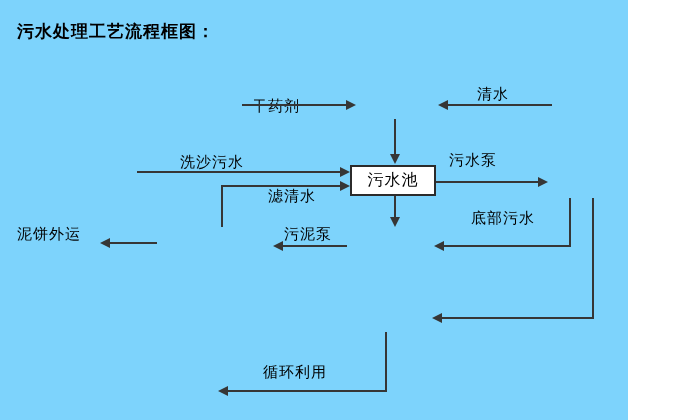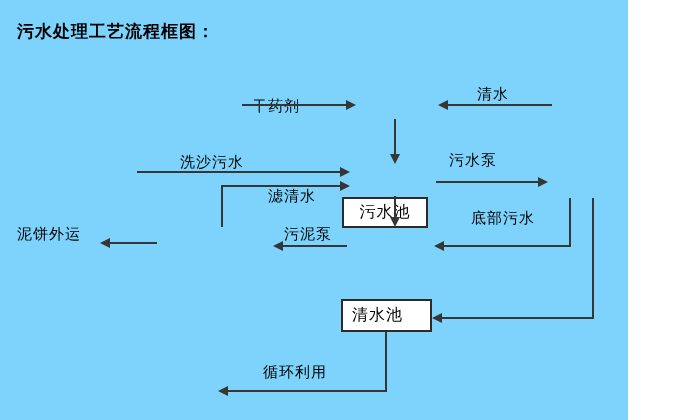--- a/index.html
+++ b/index.html
@@ -42,22 +42,21 @@
   .ar-left{border-top:5px solid transparent;border-bottom:5px solid transparent;border-right:10px solid var(--line);}
   .ar-down{border-left:5px solid transparent;border-right:5px solid transparent;border-top:10px solid var(--line);}
 </style>
 </head>
 <body>
 
 <div class="canvas">
 
   <div class="page-title">污水处理工艺流程框图：</div>
 
-  <div class="node" style="left:342px;top:165px;width:86px;height:31px;margin-top:32px;">污水池</div>
-  <div class="node align-left" style="left:341px;top:299px;width:91px;height:33px;">清水池</div>
+  <div class="node" style="left:350px;top:165px;width:86px;height:31px;">污水池</div>
 
   <div class="elabel" style="left:252px;top:86px;margin-top:12px;">干药剂</div>
   <div class="elabel" style="left:477px;top:86px;">清水</div>
   <div class="elabel" style="left:180px;top:154px;">洗沙污水</div>
   <div class="elabel" style="left:449px;top:152px;">污水泵</div>
   <div class="elabel" style="left:268px;top:188px;">滤清水</div>
   <div class="elabel" style="left:284px;top:226px;">污泥泵</div>
   <div class="elabel" style="left:471px;top:210px;">底部污水</div>
   <div class="elabel" style="left:17px;top:226px;">泥饼外运</div>
   <div class="elabel" style="left:263px;top:364px;">循环利用</div>

